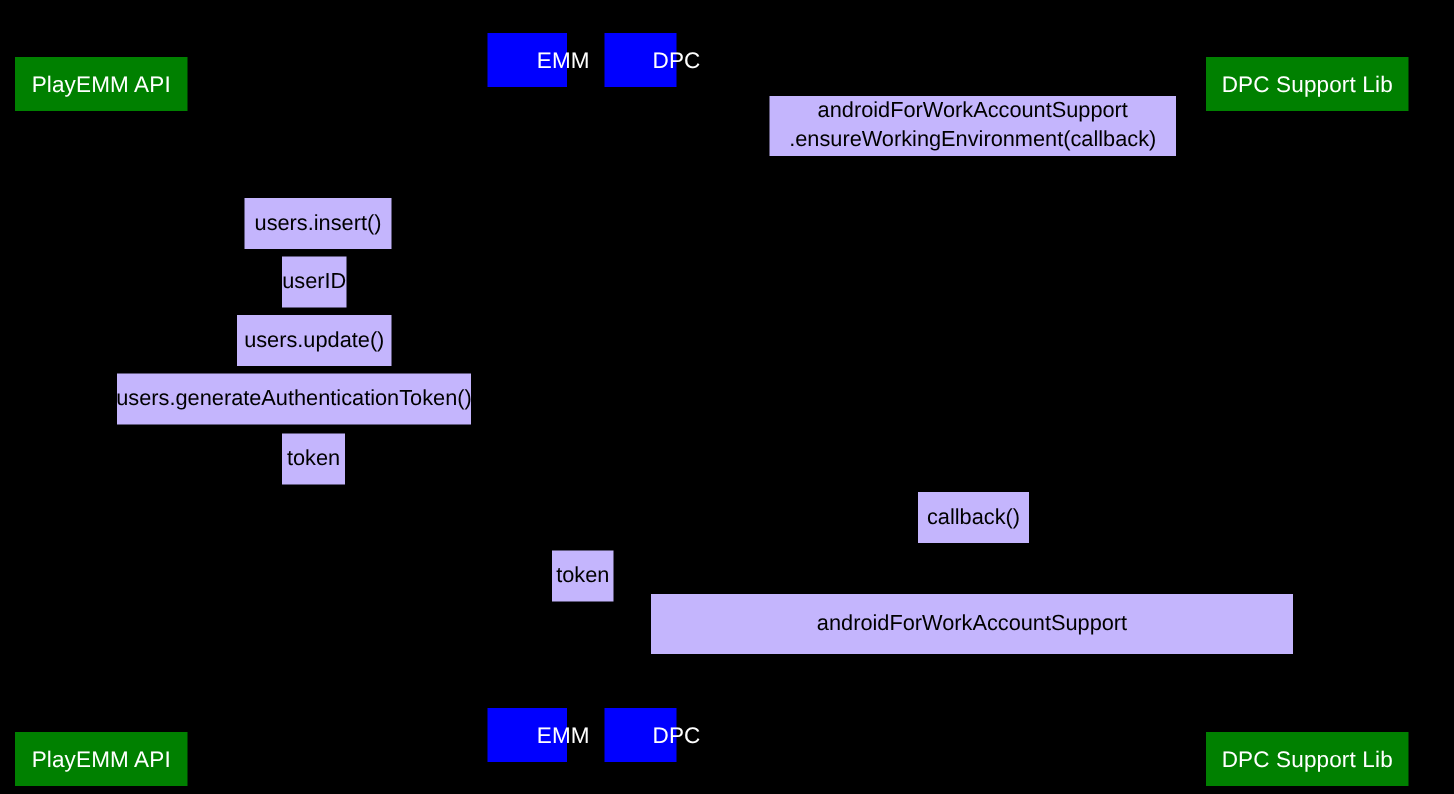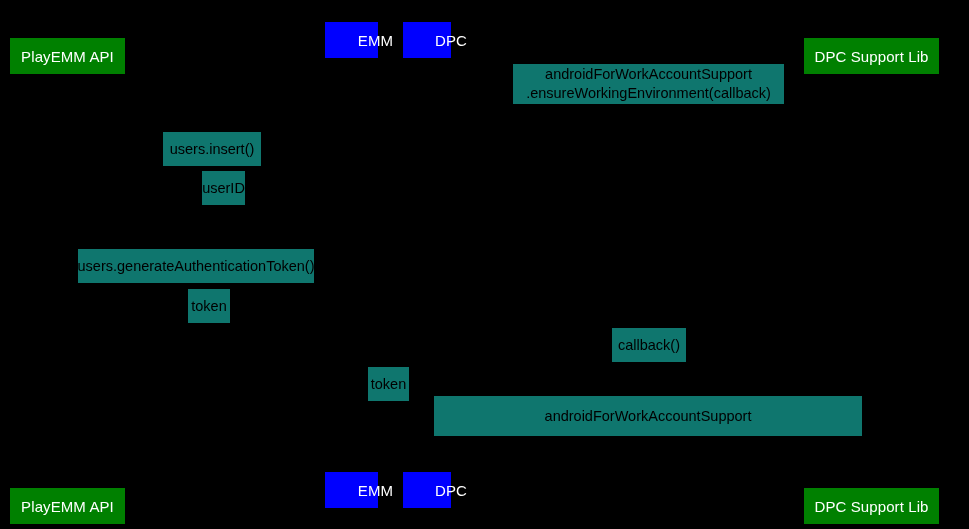--- a/index.html
+++ b/index.html
@@ -27,21 +27,21 @@
     line-height: 1;
     box-sizing: border-box;
     white-space: nowrap;
     letter-spacing: 0.1px;
   }
   .participant.green { background: #008000; margin-top: 16px; }
   .participant.blue  { background: #0000ff; padding-left: 48px; }
 
   .msg {
     position: absolute;
-    background: #0f766e;
+    background: #c4b5fd;
     color: #000000;
     font-size: 14.5px;
     line-height: 19px;
     text-align: center;
     box-sizing: border-box;
     white-space: pre;
     display: flex;
     align-items: center;
     justify-content: center;
     padding: 17px 2px;
@@ -57,21 +57,21 @@
 
   
   #p-playemm-bot   { left: 10px;  top: 472px; width: 115px; height: 36px; }
   #p-emm-bot       { left: 325px; top: 472px; width: 53px;  height: 36px; }
   #p-dpc-bot       { left: 403px; top: 472px; width: 44px;  height: 36px; }
   #p-dpcsupp-bot   { left: 804px; top: 472px; width: 135px; height: 36px; }
 
   
   #m-0 { left: 513px; top: 64px;  width: 271px; height: 40px; }
   #m-1 { left: 163px; top: 132px; width: 98px;  height: 22px; }
-  #m-2 { left: 202px; top: 171px; width: 43px;  height: 34px; }
+  #m-2 { left: 188px; top: 171px; width: 43px;  height: 34px; }
   #m-3 { left: 158px; top: 210px; width: 103px; height: 22px; }
   #m-4 { left: 78px;  top: 249px; width: 236px; height: 22px; }
   #m-5 { left: 188px; top: 289px; width: 42px;  height: 22px; }
   #m-6 { left: 612px; top: 328px; width: 74px;  height: 34px; }
   #m-7 { left: 368px; top: 367px; width: 41px;  height: 22px; }
   #m-8 { left: 434px; top: 396px; width: 428px; height: 40px; }
 </style>
 </head>
 <body>
 
@@ -96,20 +96,23 @@
   </div>
 
   <div class="msg" id="m-1">
     <span class="ln">users.insert()</span>
   </div>
 
   <div class="msg" id="m-2">
     <span class="ln">userID</span>
   </div>
 
+  <div class="msg" id="m-3">
+    <span class="ln">users.update()</span>
+  </div>
 
   <div class="msg" id="m-4">
     <span class="ln">users.generateAuthenticationToken()</span>
   </div>
 
   <div class="msg" id="m-5">
     <span class="ln">token</span>
   </div>
 
   <div class="msg" id="m-6">

